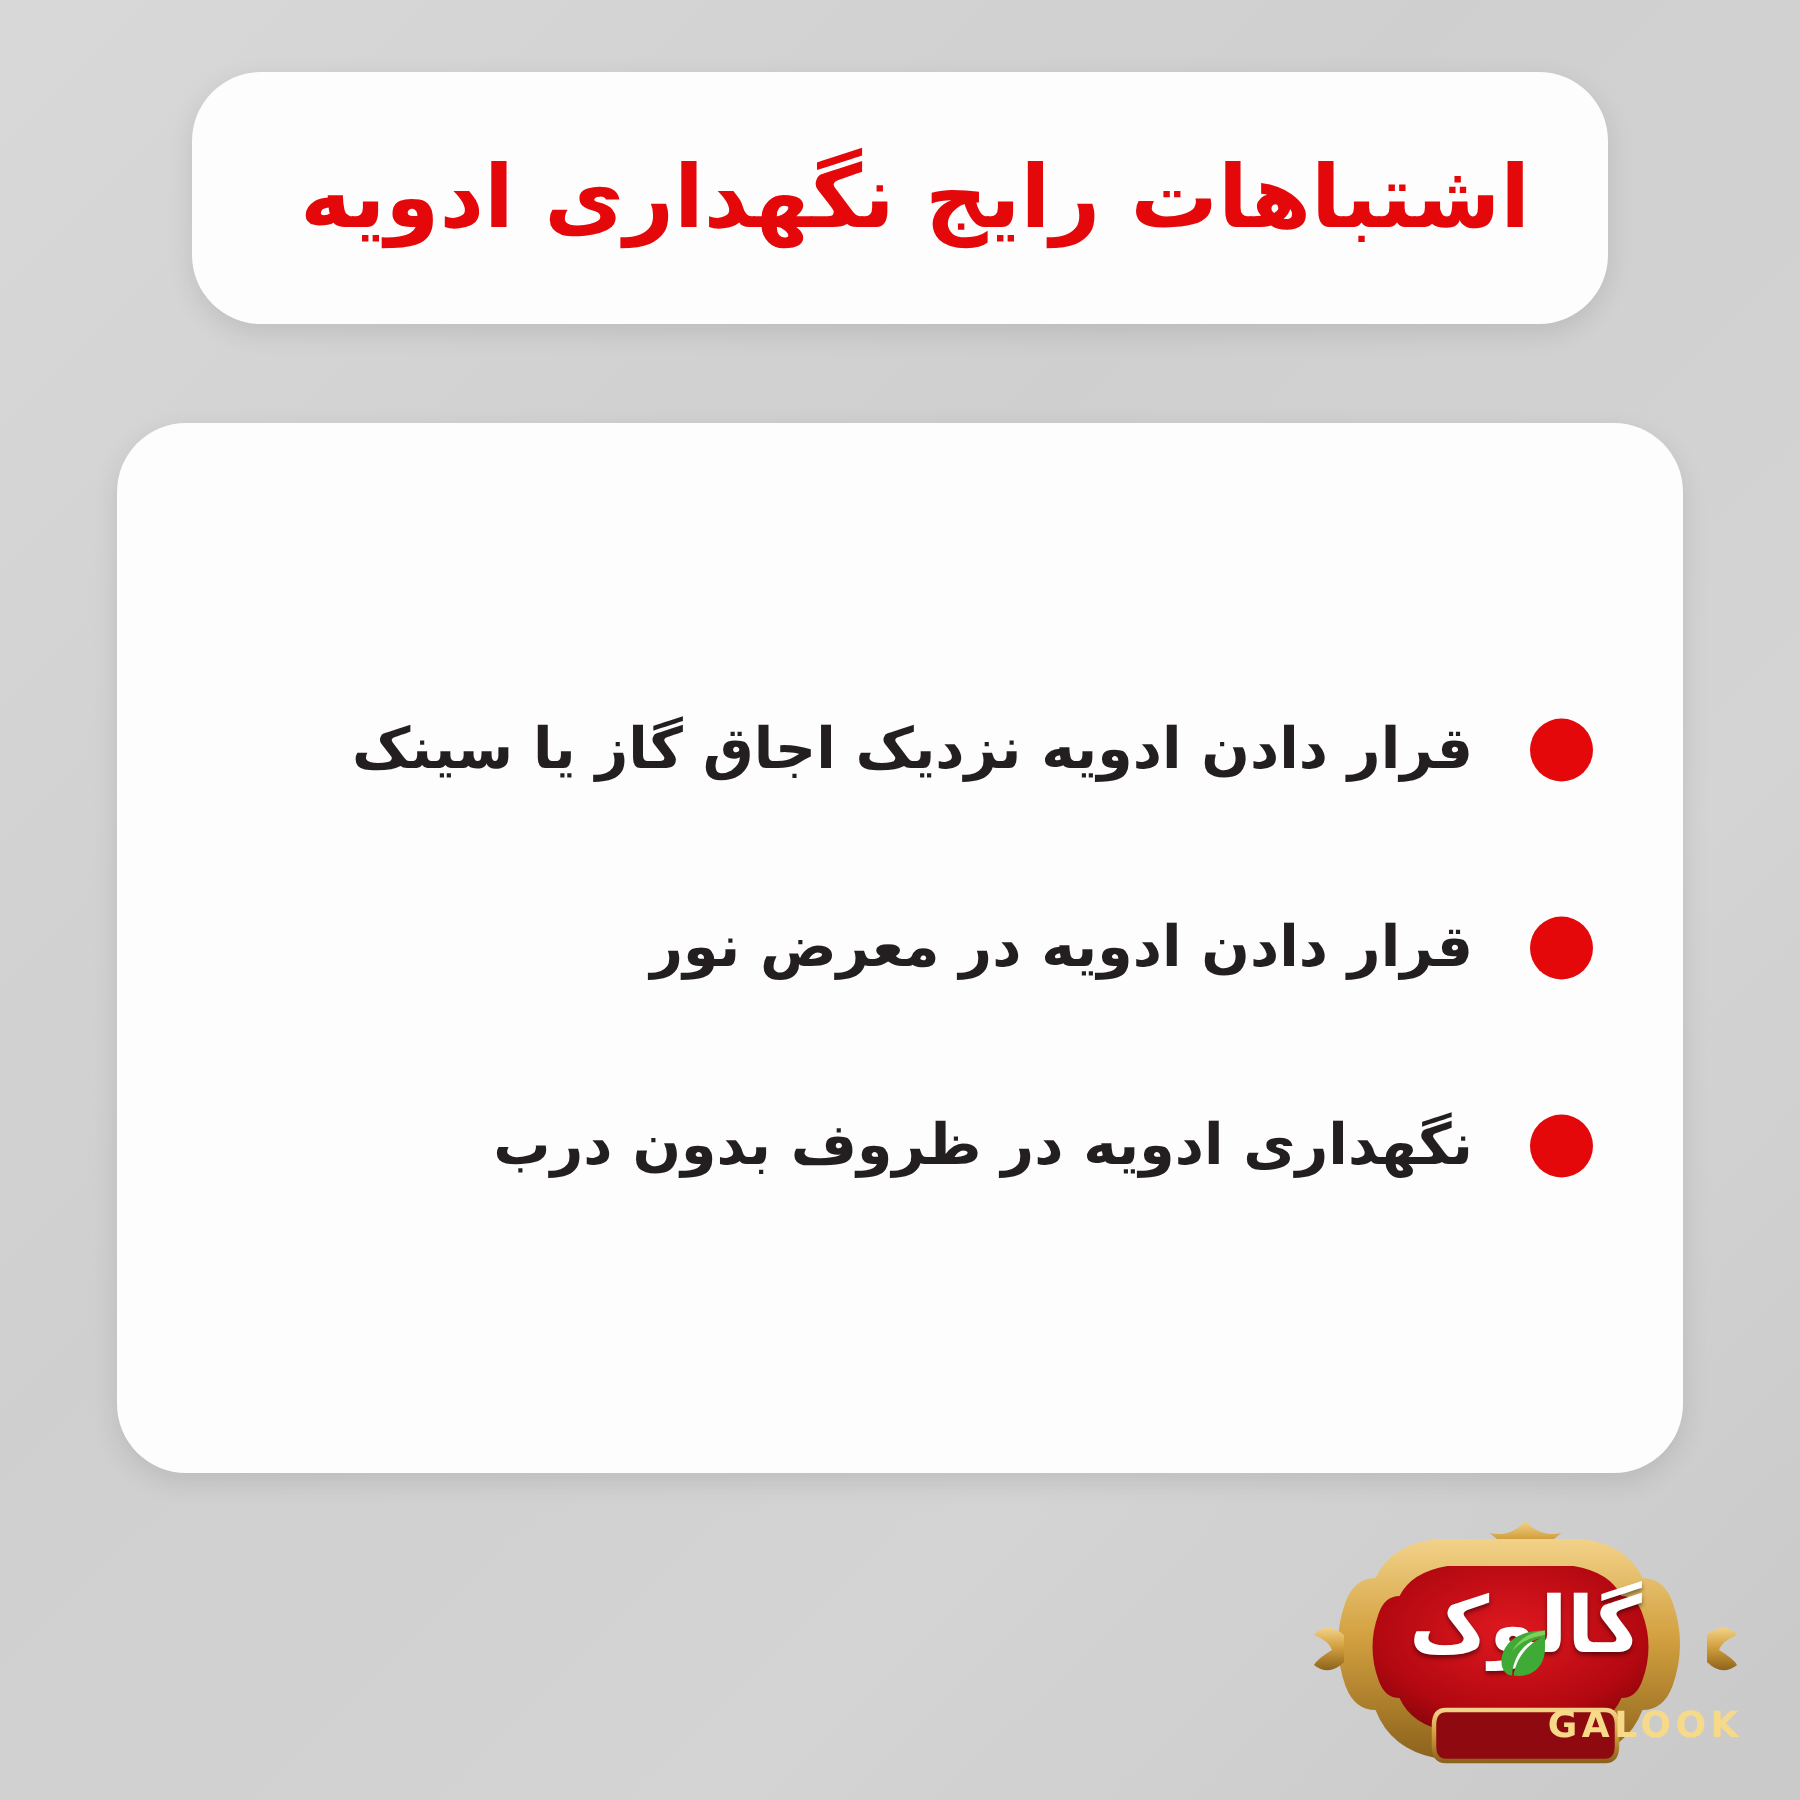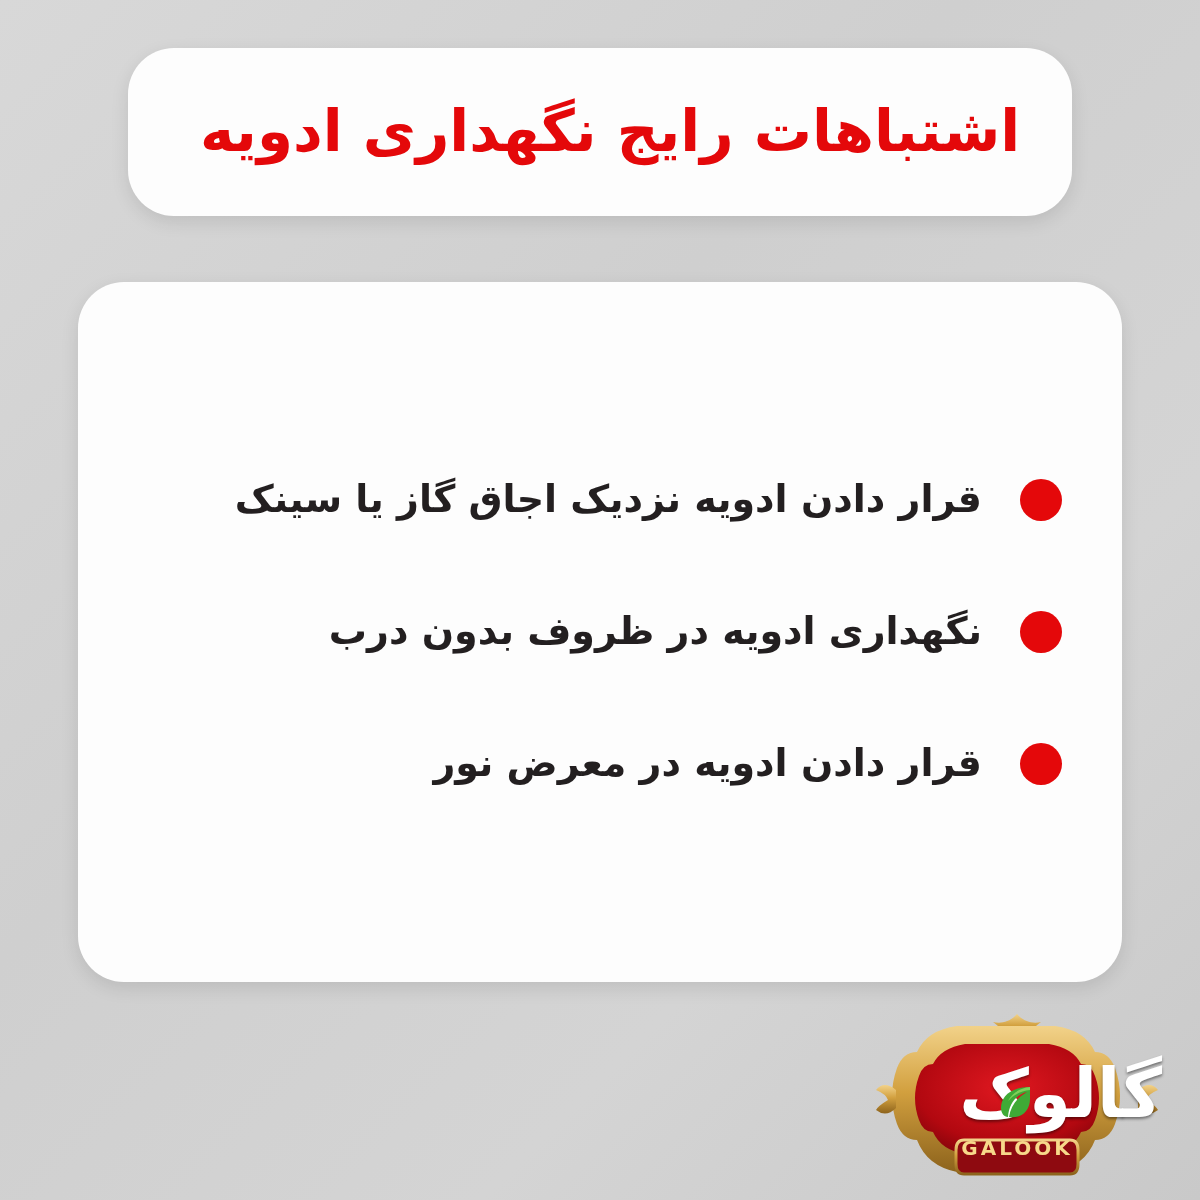--- a/index.html
+++ b/index.html
@@ -102,35 +102,36 @@
     width: 290px;
     height: 176px;
   }
   .logo svg { display: block; }
 
   .logo-wordmark {
     position: absolute;
     left: 0;
     top: 46px;
     width: 290px;
+    text-align: center;
     color: #ffffff;
-    font-size: 68px;
+    font-size: 52px;
     font-weight: bold;
     direction: rtl;
     text-shadow: 0 2px 3px rgba(0,0,0,0.45);
     pointer-events: none;
   }
   .logo-latin {
     position: absolute;
     left: 0;
     top: 128px;
     width: 290px;
-    text-align: center;
+    text-align: right;
     color: #f7d98a;
-    font-size: 20px;
+    font-size: 24px;
     font-weight: bold;
     letter-spacing: 3px;
     direction: ltr;
     pointer-events: none;
   }
   .leaf {
     position: absolute;
     left: 124px;
     top: 74px;
     width: 40px;
@@ -151,26 +152,26 @@
 
     <div class="list-row">
       <span class="bullet"></span>
       <span class="row-text">قرار دادن ادویه نزدیک اجاق گاز یا سینک</span>
     </div>
 
 
 
     <div class="list-row">
       <span class="bullet"></span>
-      <span class="row-text">نگهداری ادویه در ظروف بدون درب</span>
+      <span class="row-text">قرار دادن ادویه در معرض نور</span>
     </div>
 
     <div class="list-row">
       <span class="bullet"></span>
-      <span class="row-text">قرار دادن ادویه در معرض نور</span>
+      <span class="row-text">نگهداری ادویه در ظروف بدون درب</span>
     </div>
 
   </div>
 
   <div class="logo">
     <svg width="290" height="176" viewBox="0 0 290 176">
       <defs>
         <linearGradient id="gold" x1="0" y1="0" x2="0" y2="1">
           <stop offset="0%" stop-color="#f2d289"></stop>
           <stop offset="45%" stop-color="#d2a03f"></stop>

